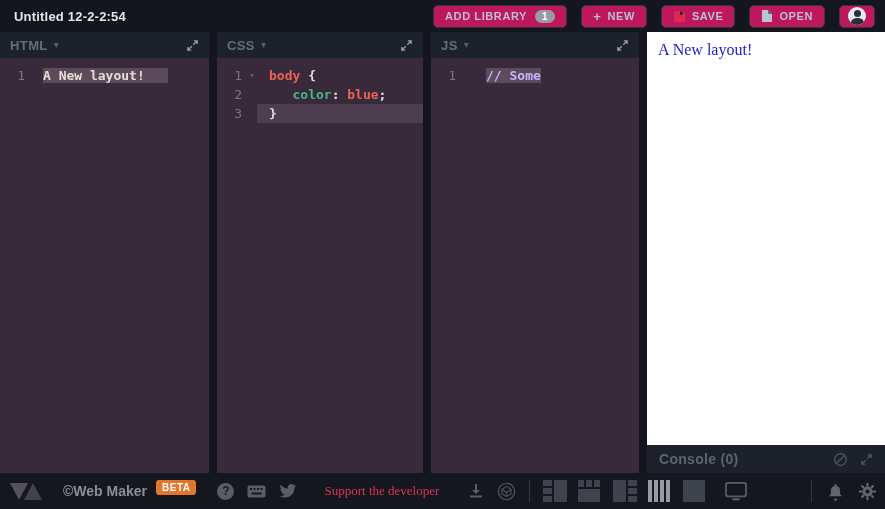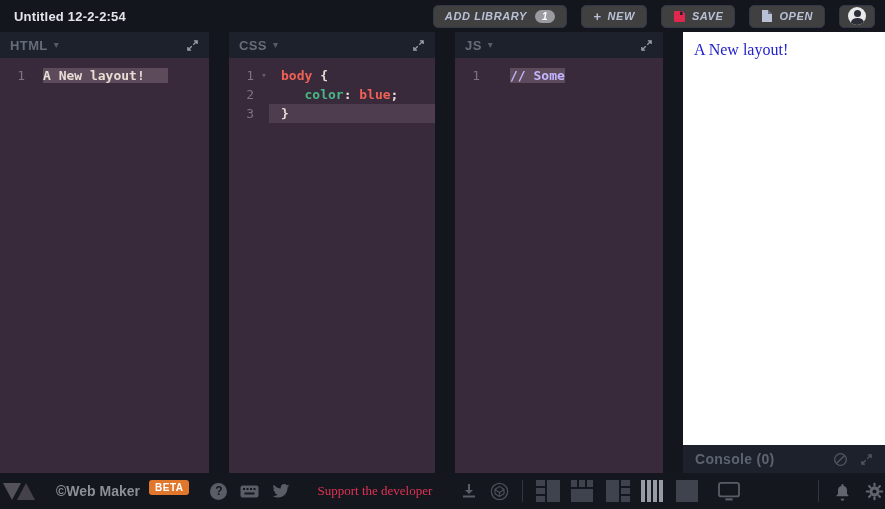--- a/index.html
+++ b/index.html
@@ -13,24 +13,24 @@
 
   
   .topbar {
     height:32px; display:flex; align-items:center;
     padding:0 10px 0 14px; background:#14161d;
   }
   .topbar-title { font-size:13px; font-weight:700; color:#e4e5e9; letter-spacing:.2px; }
   .topbar-actions { margin-left:auto; display:flex; align-items:center; gap:14px; }
   .tb-btn {
     display:flex; align-items:center; gap:6px;
-    background:#404040; border:1px solid #323748; border-radius:5px;
+    background:#be185d; border:1px solid #323748; border-radius:5px;
     height:23px; padding:0 11px;
     font-size:11px; font-weight:700; letter-spacing:.6px;
-    color:#b9c1d6; cursor:pointer; font-family:inherit;font-style:italic;
+    color:#b9c1d6; cursor:pointer; font-family:inherit;
   }
   .count-badge {
     background:#9a9aa1; color:#ffffff; font-size:10px; font-weight:700;
     border-radius:9px; padding:1px 7px; margin-left:2px;
   }
   .plus-glyph { font-size:13px; font-weight:700; color:#b9c1d6; }
   .avatar-btn { padding:0 8px; }
   .avatar-circle {
     width:18px; height:18px; border-radius:50%; background:#e9e9ec;
     position:relative; overflow:hidden;
@@ -38,21 +38,21 @@
   .avatar-circle::before { 
     content:""; position:absolute; left:5.5px; top:3px; width:7px; height:7px;
     border-radius:50%; background:#2b2e38;
   }
   .avatar-circle::after { 
     content:""; position:absolute; left:2.5px; top:11px; width:13px; height:9px;
     border-radius:50%; background:#2b2e38;
   }
 
   
-  .main { position:absolute; top:32px; bottom:36px; left:0; right:0; display:flex; gap:20px; background:#14161d; }
+  .main { position:absolute; top:32px; bottom:36px; left:0; right:0; display:flex; gap:8px; background:#14161d; }
   .pane { display:flex; flex-direction:column; min-width:0; }
   .pane-html { flex:0 0 209px; }
   .pane-css  { flex:0 0 206px; }
   .pane-js   { flex:0 0 208px; }
   .pane-header {
     height:26px; flex:0 0 26px; background:#1d212b;
     display:flex; align-items:center; padding:0 10px; gap:6px;
   }
   .pane-title { font-size:13px; font-weight:700; color:#666c79; letter-spacing:.4px; }
   .caret { font-size:10px; color:#565c68; line-height:1; }
@@ -81,21 +81,21 @@
   .console-bar {
     flex:0 0 28px; background:#1d212b; display:flex; align-items:center;
     padding:0 12px; gap:14px; cursor:pointer;
   }
   .console-label { font-size:14px; font-weight:700; color:#5d6470; letter-spacing:.3px; }
   .console-icons { margin-left:auto; display:flex; align-items:center; gap:12px; color:#51565f; }
 
   
   .footer {
     position:absolute; bottom:0; left:0; right:0; height:36px;
-    background:#15171e; display:flex; align-items:center; padding:0 1px; gap:13px;
+    background:#15171e; display:flex; align-items:center; padding:0 8px; gap:13px;
   }
   .f-icon { color:#5a5d66; display:flex; align-items:center; cursor:pointer; }
   .brand-text { font-size:14px; font-weight:700; color:#8c8f96; cursor:pointer; }
   .beta-badge {
     background:#e1772c; color:#fff; font-size:10px; font-weight:700;
     padding:2px 6px; border-radius:3px; letter-spacing:.5px; margin-left:-4px; margin-top:-8px;
   }
   .help-circle {
     width:17px; height:17px; border-radius:50%; background:#5a5d66;
     color:#15171e; font-size:12px; font-weight:700;

